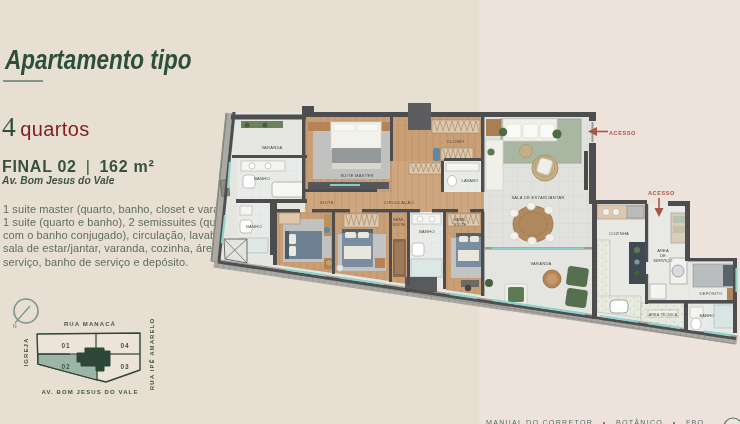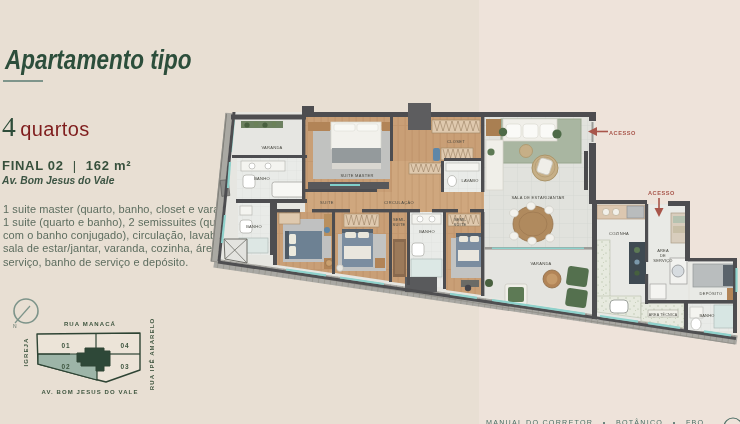--- a/index.html
+++ b/index.html
@@ -5,21 +5,21 @@
   html,body{margin:0;padding:0;}
   body{width:740px;height:424px;overflow:hidden;position:relative;
        font-family:"Liberation Sans",sans-serif;background:#e8dfd3;}
   #rightbg{position:absolute;left:479px;top:0;width:261px;height:424px;background:#eee3da;}
   #leftcol{position:absolute;left:0;top:8px;width:240px;height:316px;}
   h1.title{position:absolute;left:5px;top:39px;margin:0;font-style:italic;font-weight:600;color:#2c4e3b;font-size:27px;line-height:27px;letter-spacing:0px;white-space:nowrap;transform:scaleX(0.835);transform-origin:0 0;}
   .rule{position:absolute;left:3px;top:72px;width:40px;height:2px;background:#7e958b;}
   .qline{position:absolute;left:2px;top:103px;white-space:nowrap;}
   .qnum{font-family:"Liberation Serif",serif;font-size:27.5px;color:#2e4d3a;}
   .qtxt{font-size:20px;color:#7f1d1d;letter-spacing:0.4px;}
-  .final{position:absolute;left:2px;top:150px;font-size:13px;font-weight:bold;color:#37503c;letter-spacing:0.7px;white-space:nowrap;}
+  .final{position:absolute;left:2px;top:150px;font-size:16px;font-weight:bold;color:#37503c;letter-spacing:0.7px;white-space:nowrap;}
   .final .sep{margin:0 9px;font-weight:normal;}
   .av{position:absolute;left:2px;top:166.5px;font-size:10.3px;font-style:italic;font-weight:bold;color:#3c5443;white-space:nowrap;}
   .desc{position:absolute;left:3px;top:194.5px;font-size:11px;line-height:13.3px;color:#5d6d5f;letter-spacing:0.1px;white-space:nowrap;}
   #caption{position:absolute;left:486px;top:417.5px;font-size:7.2px;color:#4d6f67;letter-spacing:1.2px;white-space:nowrap;}
 </style>
 </head>
 <body>
 
 <div id="rightbg"></div>
 

